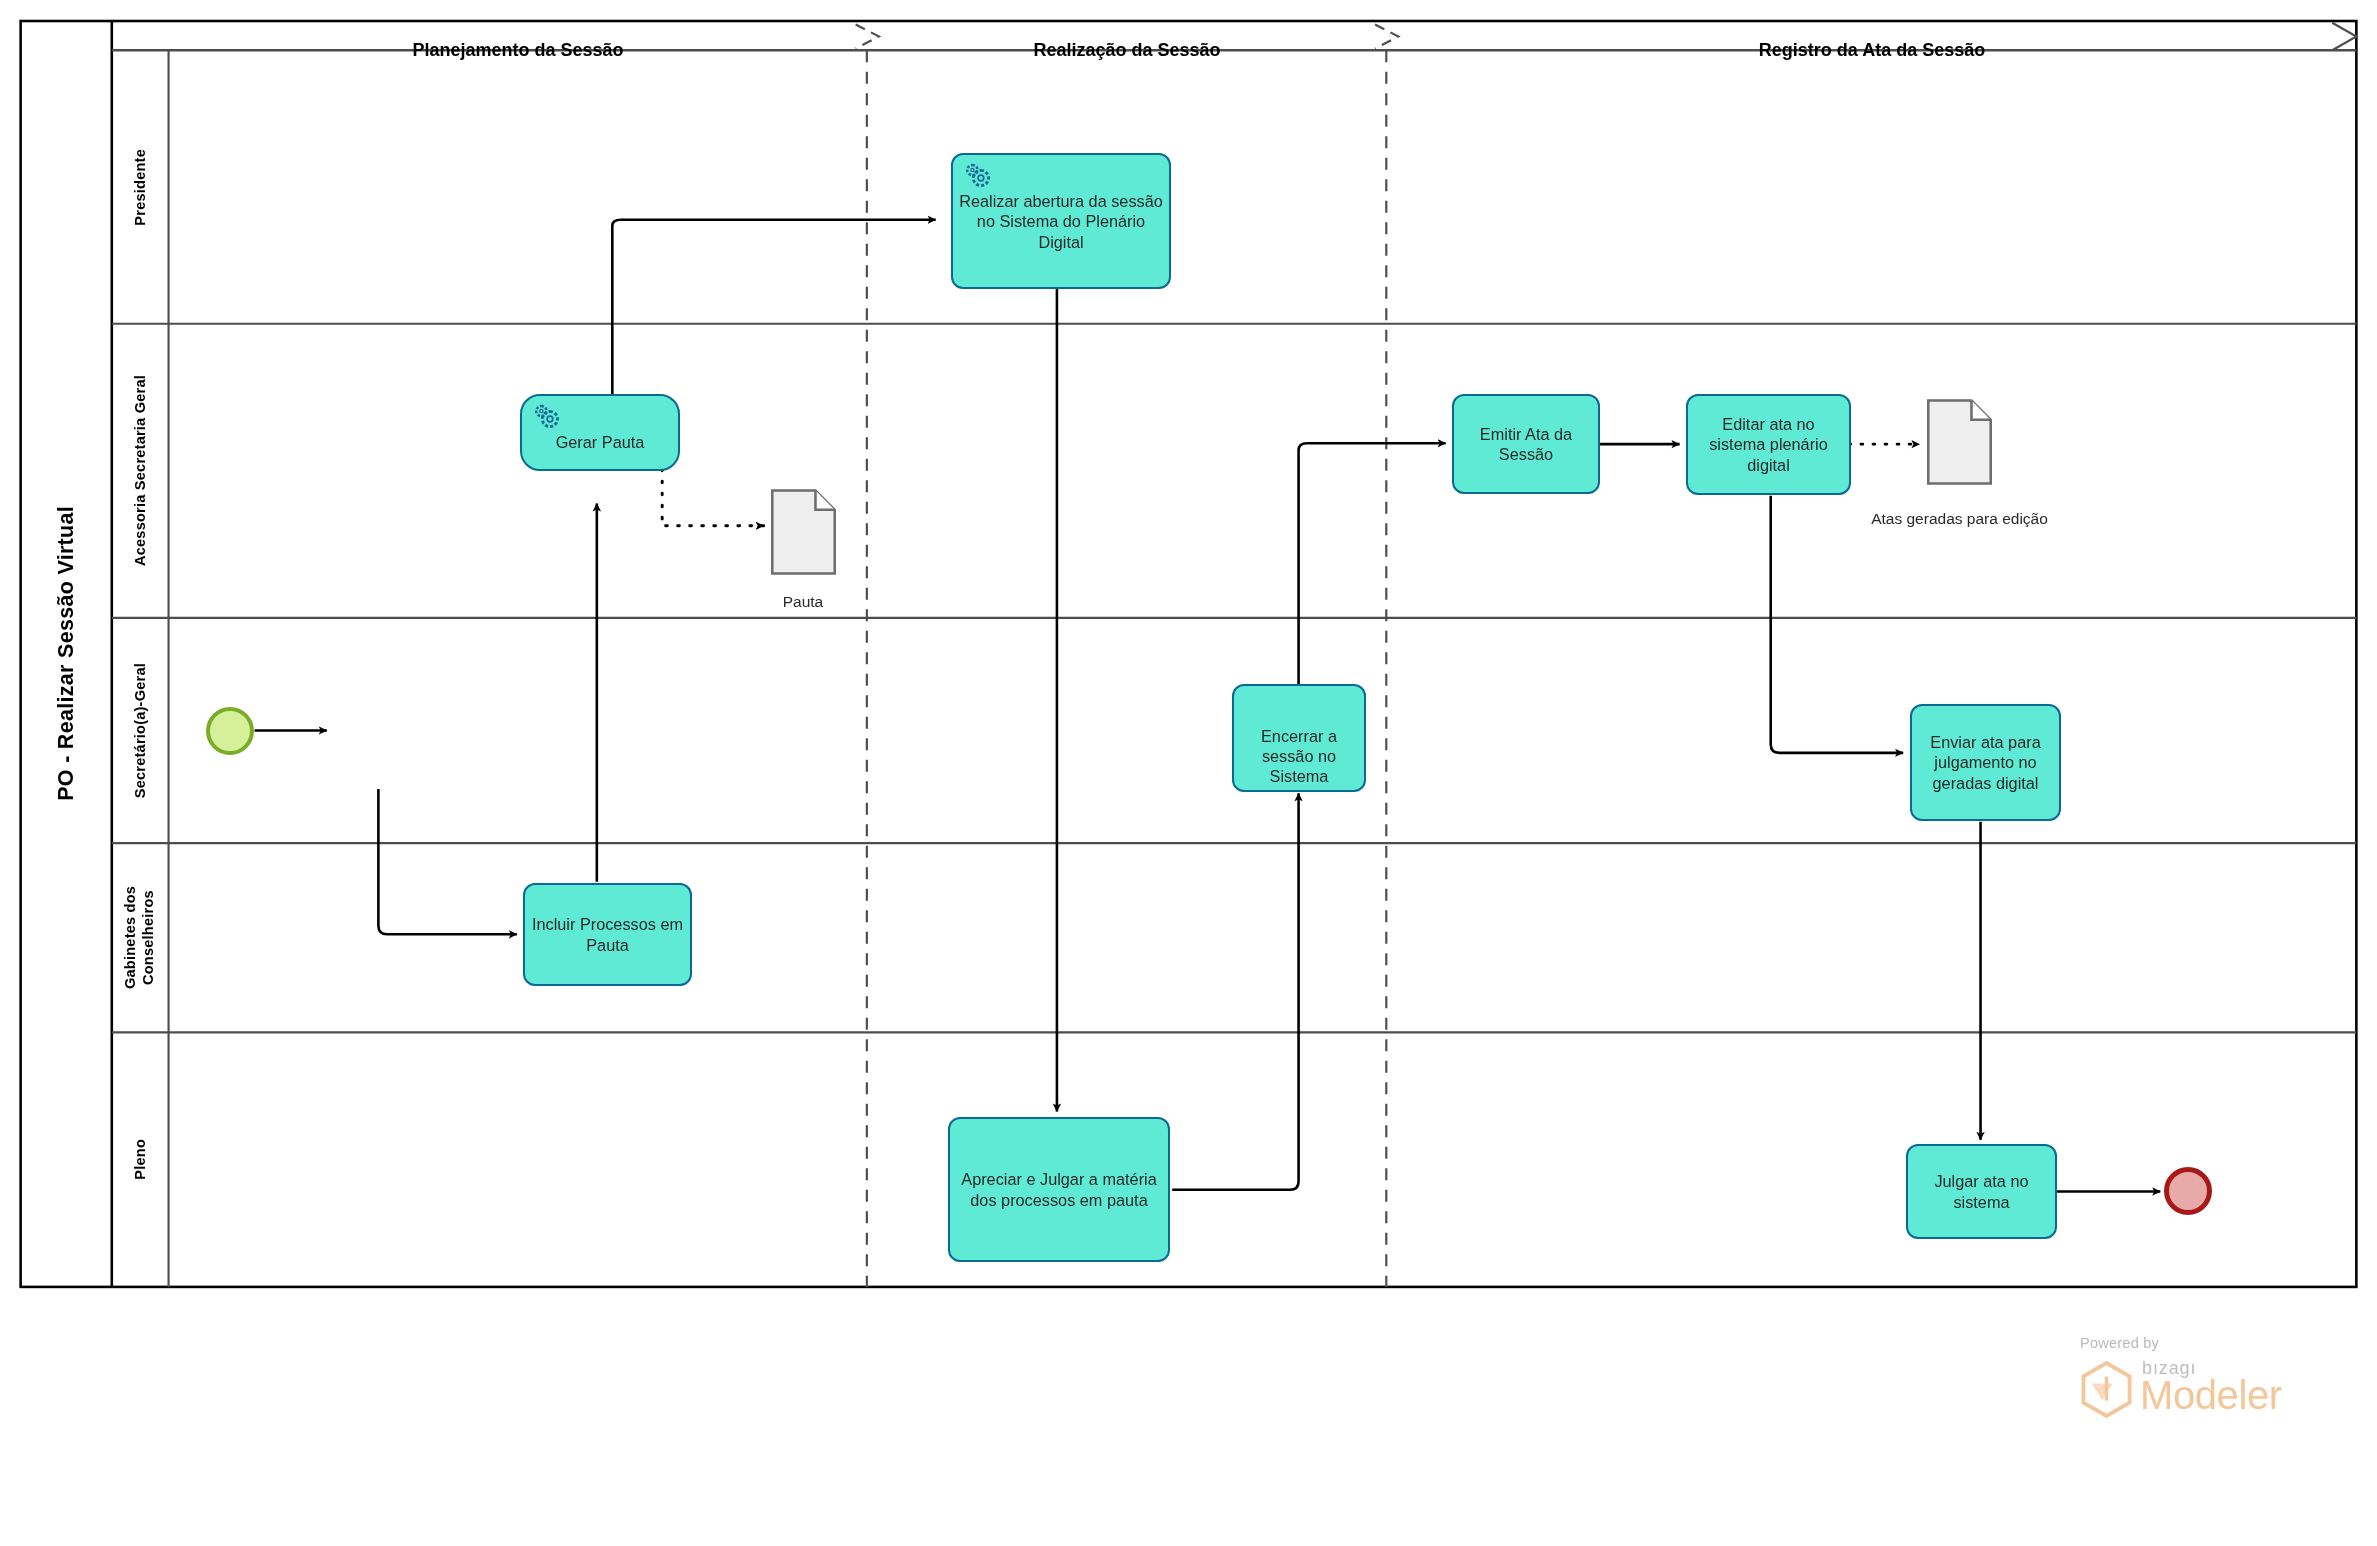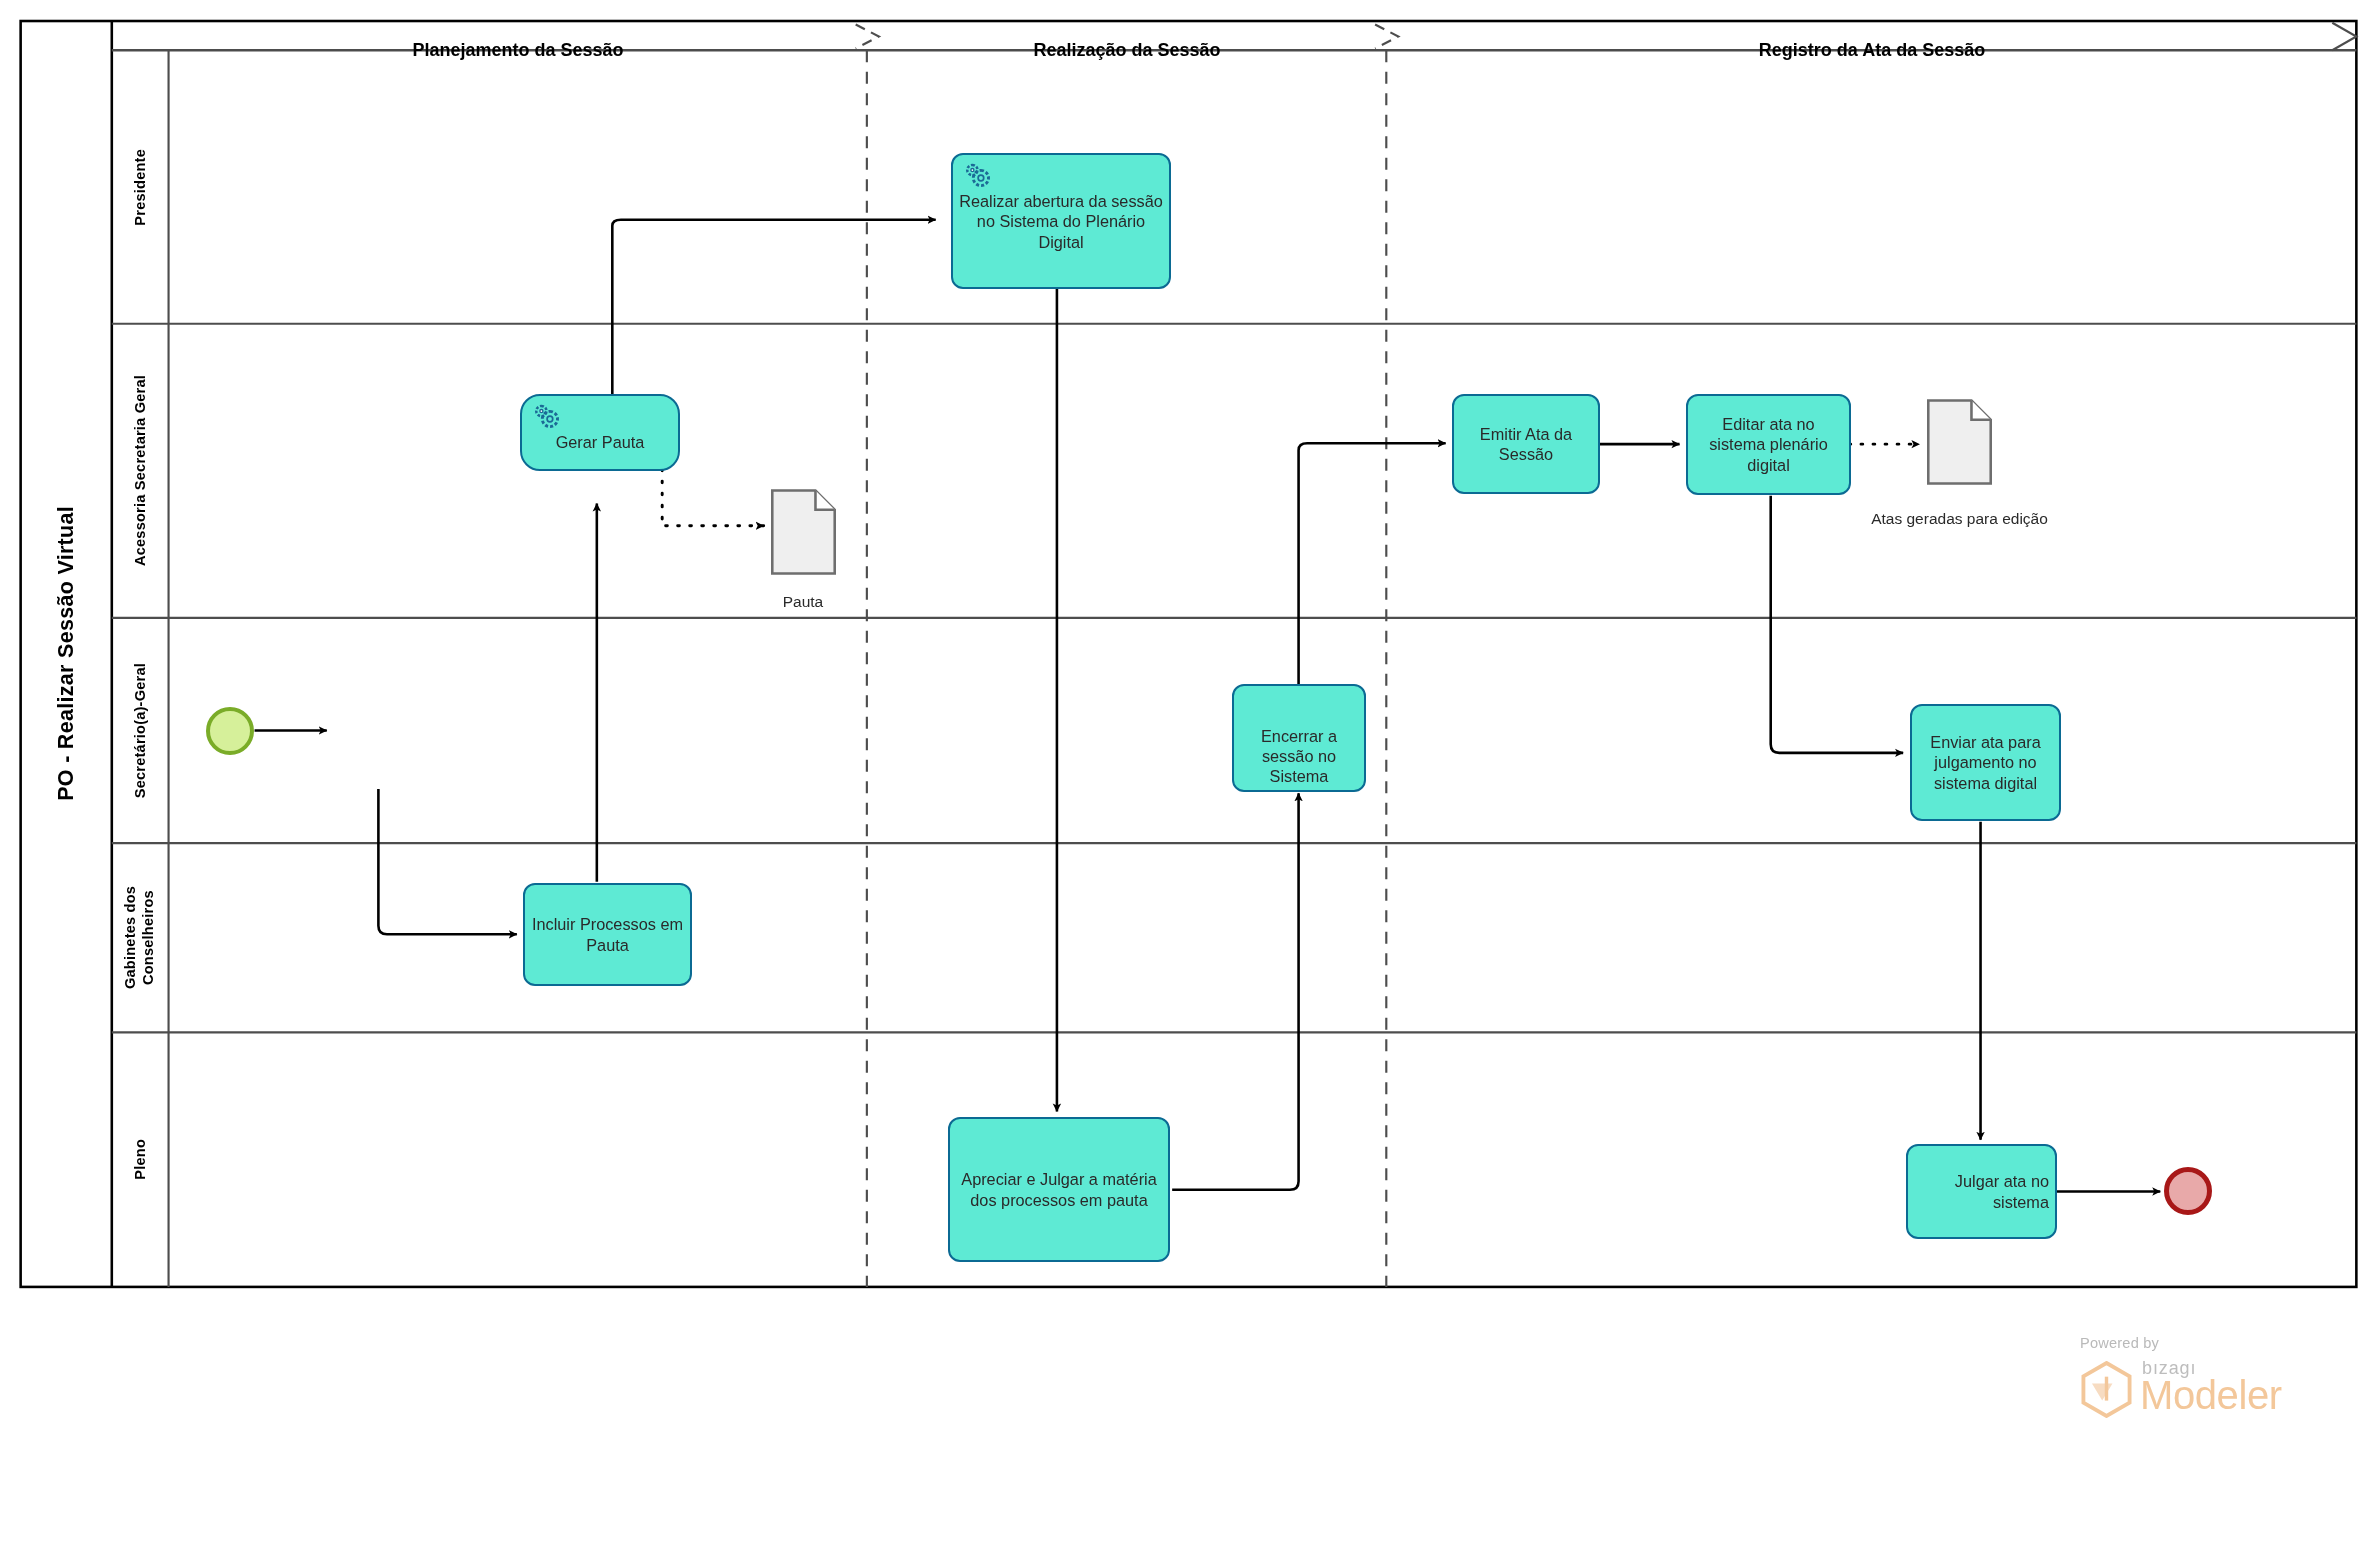--- a/index.html
+++ b/index.html
@@ -200,32 +200,32 @@
   <div class="task" style="left:1686px;top:394px;width:165px;height:101px;">
     <span class="lbl">Editar ata no sistema plenário digital</span>
   </div>
 
 
   <div class="task" style="left:1232px;top:684px;width:134px;height:108px;align-items:flex-end;">
     <span class="lbl">Encerrar a sessão no Sistema</span>
   </div>
 
   <div class="task" style="left:1910px;top:704px;width:151px;height:117px;">
-    <span class="lbl">Enviar ata para julgamento no sistema digital</span>
+    <span class="lbl">Enviar ata para julgamento no geradas digital</span>
   </div>
 
   <div class="task" style="left:523px;top:883px;width:169px;height:103px;">
     <span class="lbl">Incluir Processos em Pauta</span>
   </div>
 
   <div class="task" style="left:948px;top:1117px;width:222px;height:145px;">
     <span class="lbl">Apreciar e Julgar a matéria dos processos em pauta</span>
   </div>
 
-  <div class="task" style="left:1906px;top:1144px;width:151px;height:95px;text-align:right;">
+  <div class="task" style="left:1906px;top:1144px;width:151px;height:95px;">
     <span class="lbl">Julgar ata no sistema</span>
   </div>
 
   <div class="data-obj" style="left:771px;top:489px;width:65px;height:86px;">
     <svg width="65" height="86" viewBox="0 0 76 100">
       <path d="M1.5,1.5 L52,1.5 L74.5,24 L74.5,98.5 L1.5,98.5 Z" fill="#efefef" stroke="#6e6e6e" stroke-width="3"></path>
       <path d="M52,1.5 L52,24 L74.5,24" fill="#ffffff" stroke="#6e6e6e" stroke-width="3"></path>
     </svg>
   </div>
   <div class="data-label" style="left:736px;top:592px;width:134px;">

